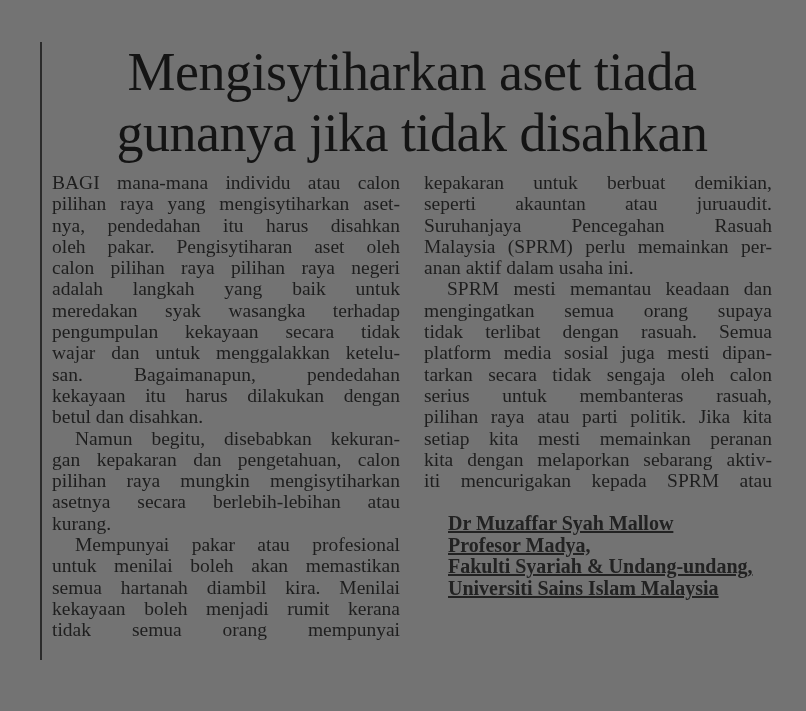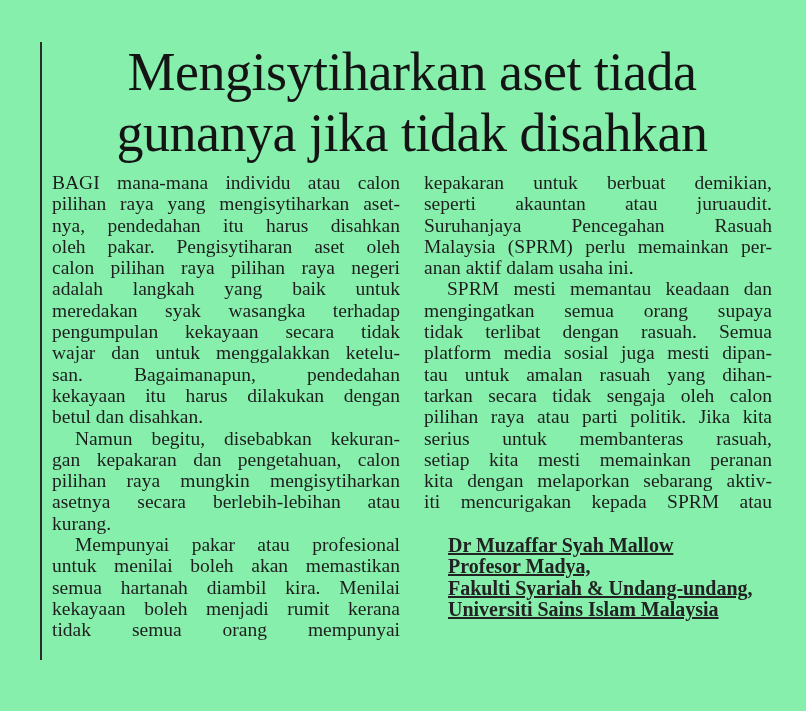--- a/index.html
+++ b/index.html
@@ -1,20 +1,20 @@
 <!DOCTYPE html>
 <html><head>
 <meta charset="utf-8">
 <style>
   html, body { margin: 0; padding: 0; background: #ffffff; }
   .page {
     position: relative;
     width: 806px;
     height: 711px;
-    background: #86efac;
+    background: #737373;
     font-family: "Liberation Serif", serif;
     color: #1d1d1d;
     overflow: hidden;
   }
   .rule {
     position: absolute;
     left: 40px;
     top: 42px;
     width: 2px;
     height: 618px;
@@ -101,24 +101,23 @@
     <div>
         <div class="line">kepakaran untuk berbuat demikian,</div>
         <div class="line">seperti akauntan atau juruaudit.</div>
         <div class="line">Suruhanjaya Pencegahan Rasuah</div>
         <div class="line">Malaysia (SPRM) perlu memainkan per-</div>
         <div class="line last">anan aktif dalam usaha ini.</div>
         <div class="line indent">SPRM mesti memantau keadaan dan</div>
         <div class="line">mengingatkan semua orang supaya</div>
         <div class="line">tidak terlibat dengan rasuah. Semua</div>
         <div class="line">platform media sosial juga mesti dipan-</div>
-        <div class="line">tau untuk amalan rasuah yang dihan-</div>
         <div class="line">tarkan secara tidak sengaja oleh calon</div>
+        <div class="line">serius untuk membanteras rasuah,</div>
         <div class="line">pilihan raya atau parti politik. Jika kita</div>
-        <div class="line">serius untuk membanteras rasuah,</div>
         <div class="line">setiap kita mesti memainkan peranan</div>
         <div class="line">kita dengan melaporkan sebarang aktiv-</div>
         <div class="line">iti mencurigakan kepada SPRM atau</div>
       </div>
     <div class="byline">
         <div class="line">Dr Muzaffar Syah Mallow</div>
         <div class="line">Profesor Madya,</div>
         <div class="line">Fakulti Syariah &amp; Undang-undang,</div>
         <div class="line">Universiti Sains Islam Malaysia</div>
       </div>

